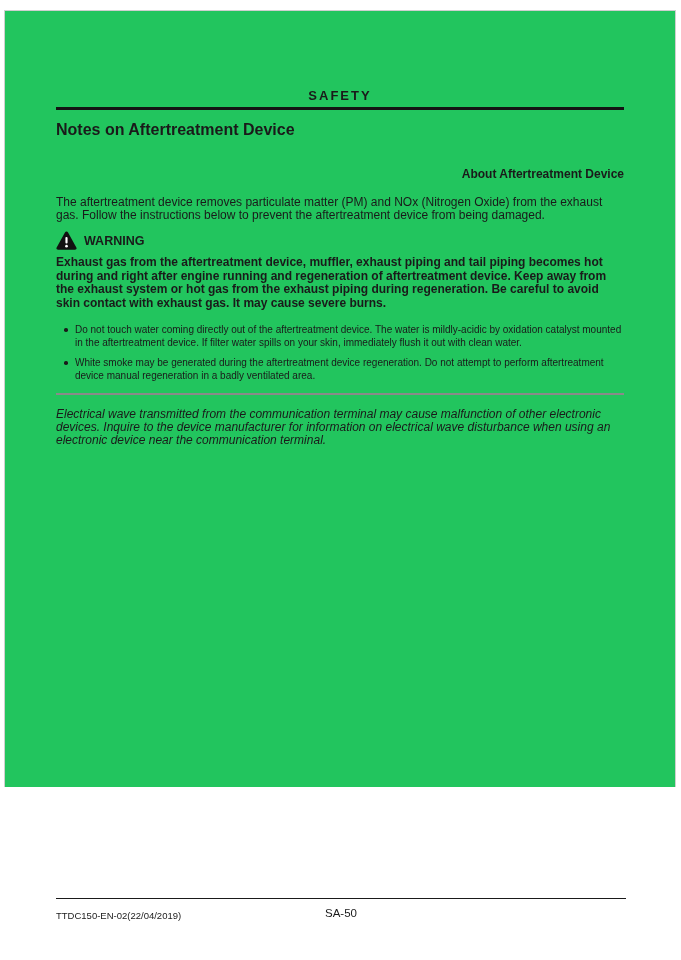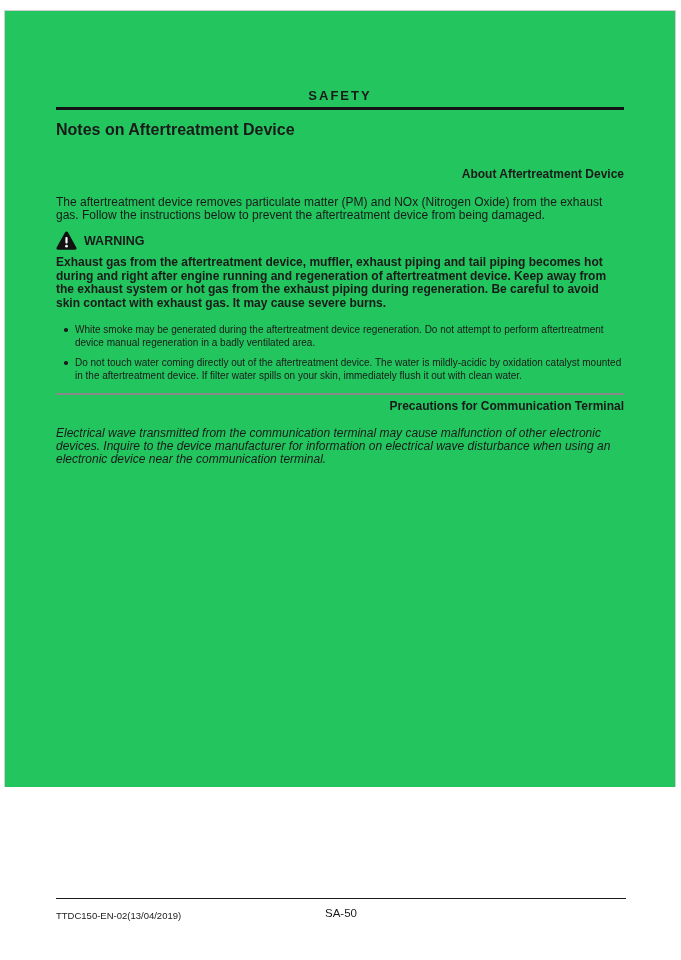--- a/index.html
+++ b/index.html
@@ -148,30 +148,29 @@
           <rect x="10.75" y="7" width="2.5" height="7.4" rx="1.1" fill="#ffffff"></rect>
           <circle cx="12" cy="17.6" r="1.55" fill="#ffffff"></circle>
         </svg>
       </span>
       <span class="warning-label">WARNING</span>
     </div>
 
     <p class="warning-text">Exhaust gas from the aftertreatment device, muffler, exhaust piping and tail piping becomes hot during and right after engine running and regeneration of aftertreatment device. Keep away from the exhaust system or hot gas from the exhaust piping during regeneration. Be careful to avoid skin contact with exhaust gas. It may cause severe burns.</p>
 
     <ul class="bullet-list">
+      <li>Do not touch water coming directly out of the aftertreatment device. The water is mildly-acidic by oxidation catalyst mounted in the aftertreatment device. If filter water spills on your skin, immediately flush it out with clean water.</li>
       <li>White smoke may be generated during the aftertreatment device regeneration. Do not attempt to perform aftertreatment device manual regeneration in a badly ventilated area.</li>
-      <li>Do not touch water coming directly out of the aftertreatment device. The water is mildly-acidic by oxidation catalyst mounted in the aftertreatment device. If filter water spills on your skin, immediately flush it out with clean water.</li>
     </ul>
 
     <div class="section-rule"></div>
 
-    <div class="section-heading precautions-heading">Precautions for Communication Terminal</div>
 
     <p class="body-text precautions-para">Electrical wave transmitted from the communication terminal may cause malfunction of other electronic devices. Inquire to the device manufacturer for information on electrical wave disturbance when using an electronic device near the communication terminal.</p>
 
   </div>
 
   <div class="footer-rule"></div>
   <div class="footer-row">
-    <span class="doc-code">TTDC150-EN-02(13/04/2019)</span>
+    <span class="doc-code">TTDC150-EN-02(22/04/2019)</span>
     <span class="page-number">SA-50</span>
   </div>
 </div>
 
 </body></html>

